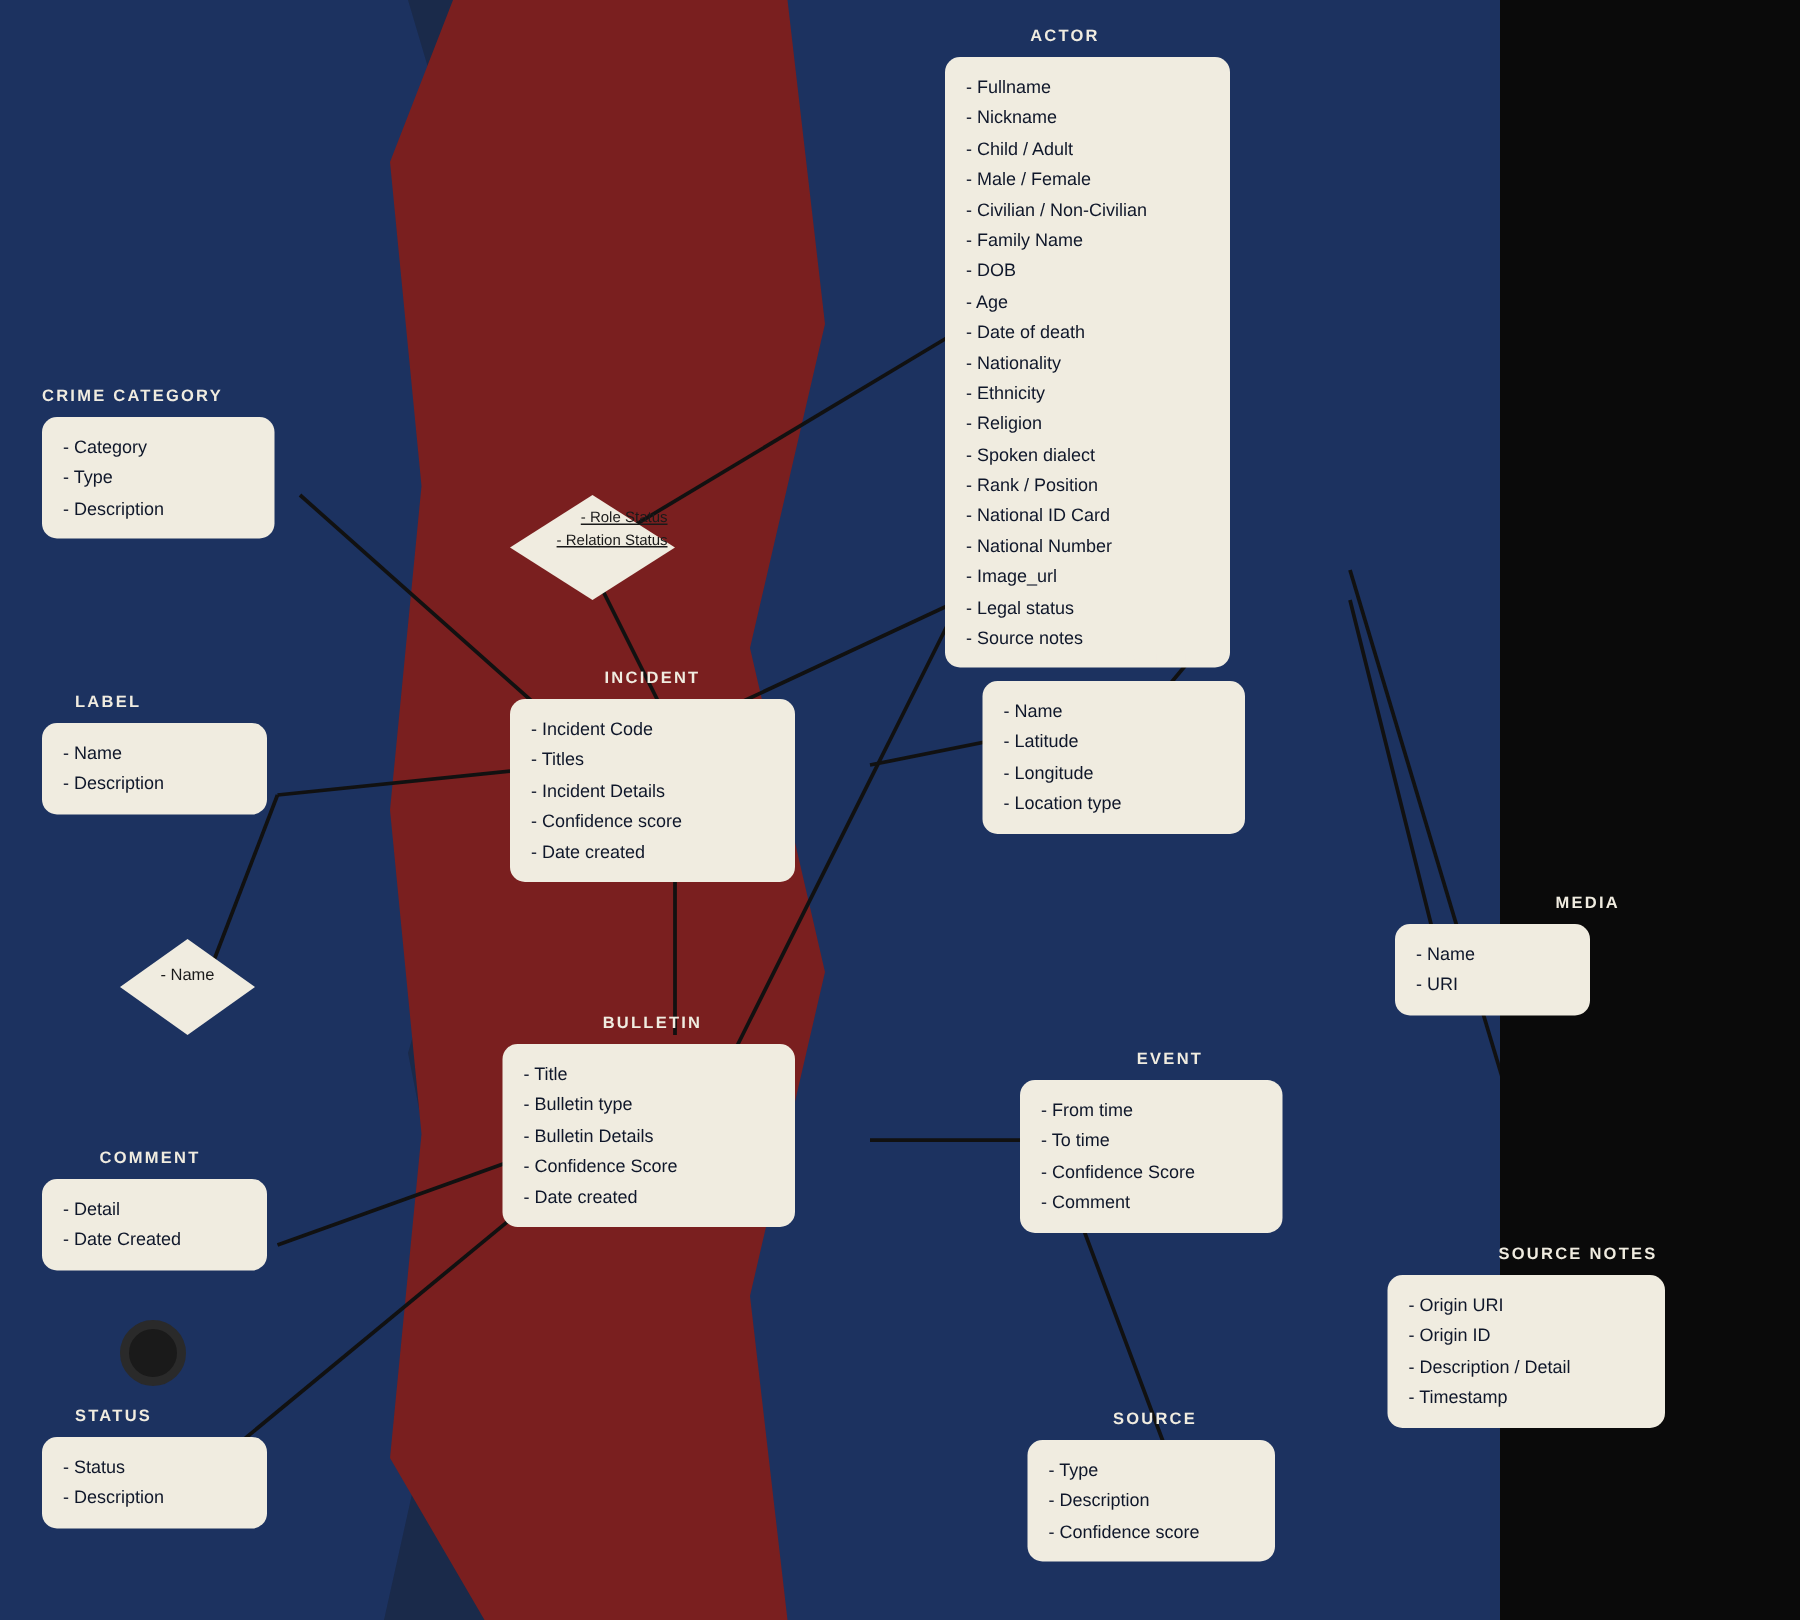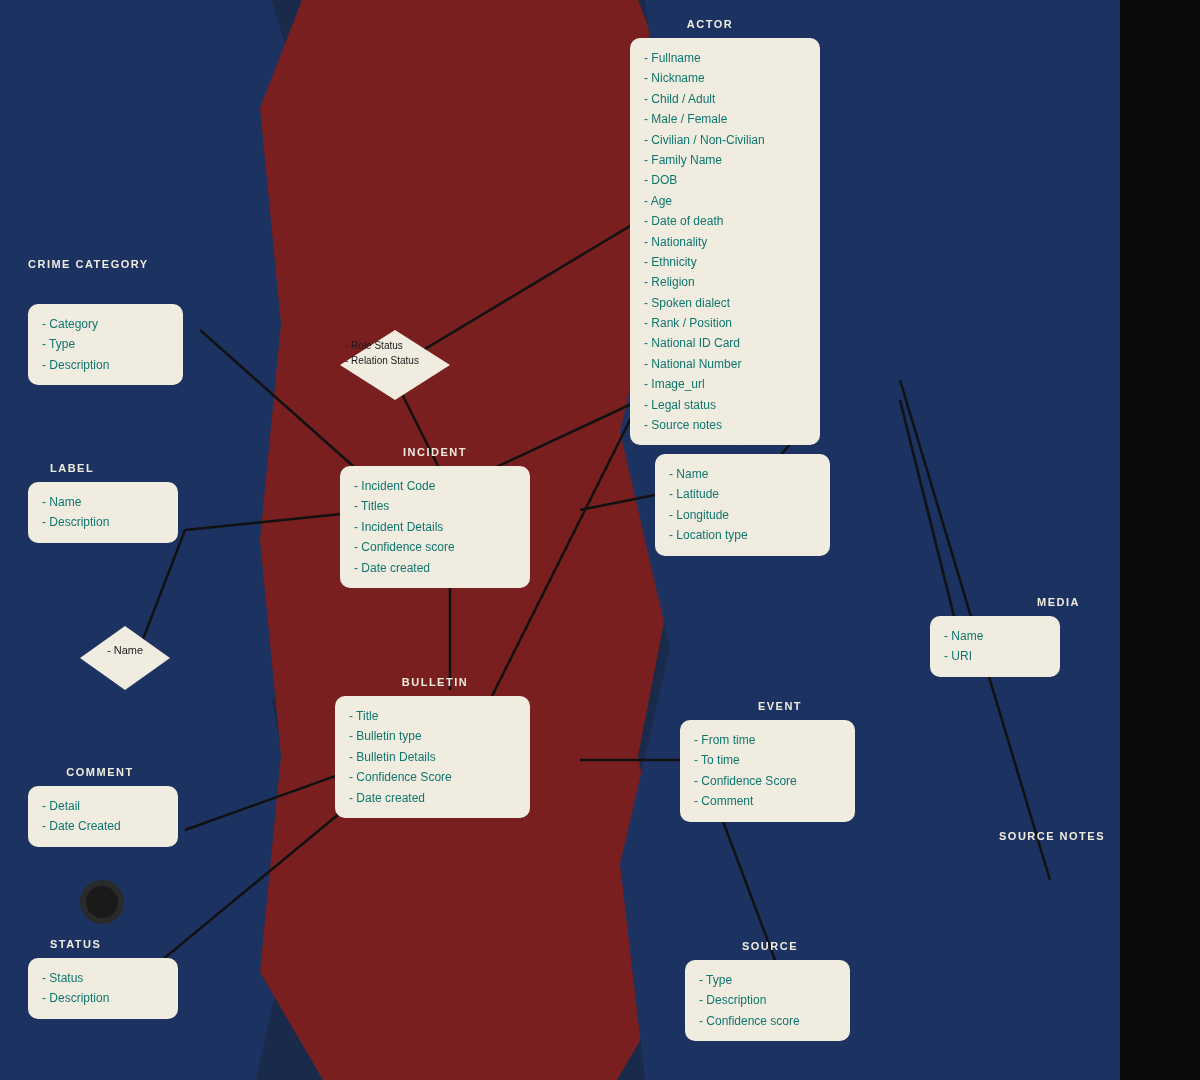--- a/index.html
+++ b/index.html
@@ -6,21 +6,21 @@
     body {
       width: 1200px;
       height: 1080px;
       overflow: hidden;
       background: #0a0a0a;
       font-family: Arial, sans-serif;
       position: relative;
     }
 
     .diagram-container {
-      width: 1120px;
+      width: 1000px;
       height: 1080px;
       position: relative;
       background: #1a2a4a;
     }
 
     
     .connections-svg {
       position: absolute;
       top: 0; left: 0;
       width: 100%; height: 100%;
@@ -33,21 +33,21 @@
       position: absolute;
       background: #f0ece0;
       border-radius: 10px;
       padding: 10px 14px;
       z-index: 10;
       min-width: 140px;
     }
 
     .entity-box .fields {
       font-size: 12px;
-      color: #0f766e;
+      color: #0f172a;
       line-height: 1.7;
     }
 
     
     .entity-label {
       position: absolute;
       color: #f0ece0;
       font-size: 11px;
       font-weight: bold;
       letter-spacing: 1.5px;
@@ -212,36 +212,44 @@
   <div class="entity-box" style="left: 930px; top: 616px; min-width: 130px;">
     <div class="fields">
       <div>- Name</div>
       <div>- URI</div>
     </div>
   </div>
 
   <div class="entity-label" style="left: 935px; top: 830px; width: 170px; text-align:right;">
     <span>SOURCE NOTES</span>
   </div>
+  <div class="entity-box" style="left: 925px; top: 850px; min-width: 185px;">
+    <div class="fields">
+      <div>- Origin URI</div>
+      <div>- Origin ID</div>
+      <div>- Description / Detail</div>
+      <div>- Timestamp</div>
+    </div>
+  </div>
 
   <div class="entity-label" style="left: 700px; top: 940px; width: 140px; ">
     <span>SOURCE</span>
   </div>
   <div class="entity-box" style="left: 685px; top: 960px; min-width: 165px;">
     <div class="fields">
       <div>- Type</div>
       <div>- Description</div>
       <div>- Confidence score</div>
     </div>
   </div>
 
   <div class="entity-label" style="left: 28px; top: 258px; width: 170px; text-align:left;">
     <span>CRIME CATEGORY</span>
   </div>
-  <div class="entity-box" style="left: 28px; top: 278px; min-width: 155px; margin-top: 26px;">
+  <div class="entity-box" style="left: 28px; top: 278px; min-width: 155px;">
     <div class="fields">
       <div>- Category</div>
       <div>- Type</div>
       <div>- Description</div>
     </div>
   </div>
 
   <div class="entity-label" style="left: 50px; top: 462px; width: 100px; text-align:left;">
     <span>LABEL</span>
   </div>
@@ -271,21 +279,21 @@
       <div>- Description</div>
     </div>
   </div>
 
   <div style="position:absolute; left: 340px; top: 330px; z-index:10; width:110px; height:70px;">
 
     <div style="position:absolute; top:0; left:0; width:110px; height:70px; 
                 background:#f0ece0; clip-path: polygon(50% 0%, 100% 50%, 50% 100%, 0% 50%);
                 z-index:10;"></div>
     <div style="position:absolute; top:8px; left:5px; width:100px; font-size:10px; 
-                color:#1a1a1a; text-align:left; z-index:11; line-height:1.5;">
+                color:#1a1a1a; text-align:right; z-index:11; line-height:1.5;text-decoration:underline;">
       - Role Status<br>- Relation Status
     </div>
   </div>
 
   <div style="position:absolute; left: 80px; top: 626px; z-index:10; width:90px; height:64px;">
     <div style="position:absolute; top:0; left:0; width:90px; height:64px; 
                 background:#f0ece0; clip-path: polygon(50% 0%, 100% 50%, 50% 100%, 0% 50%);
                 z-index:10;"></div>
     <div style="position:absolute; top:18px; left:0; width:90px; font-size:11px; 
                 color:#1a1a1a; text-align:center; z-index:11;">- Name</div>

